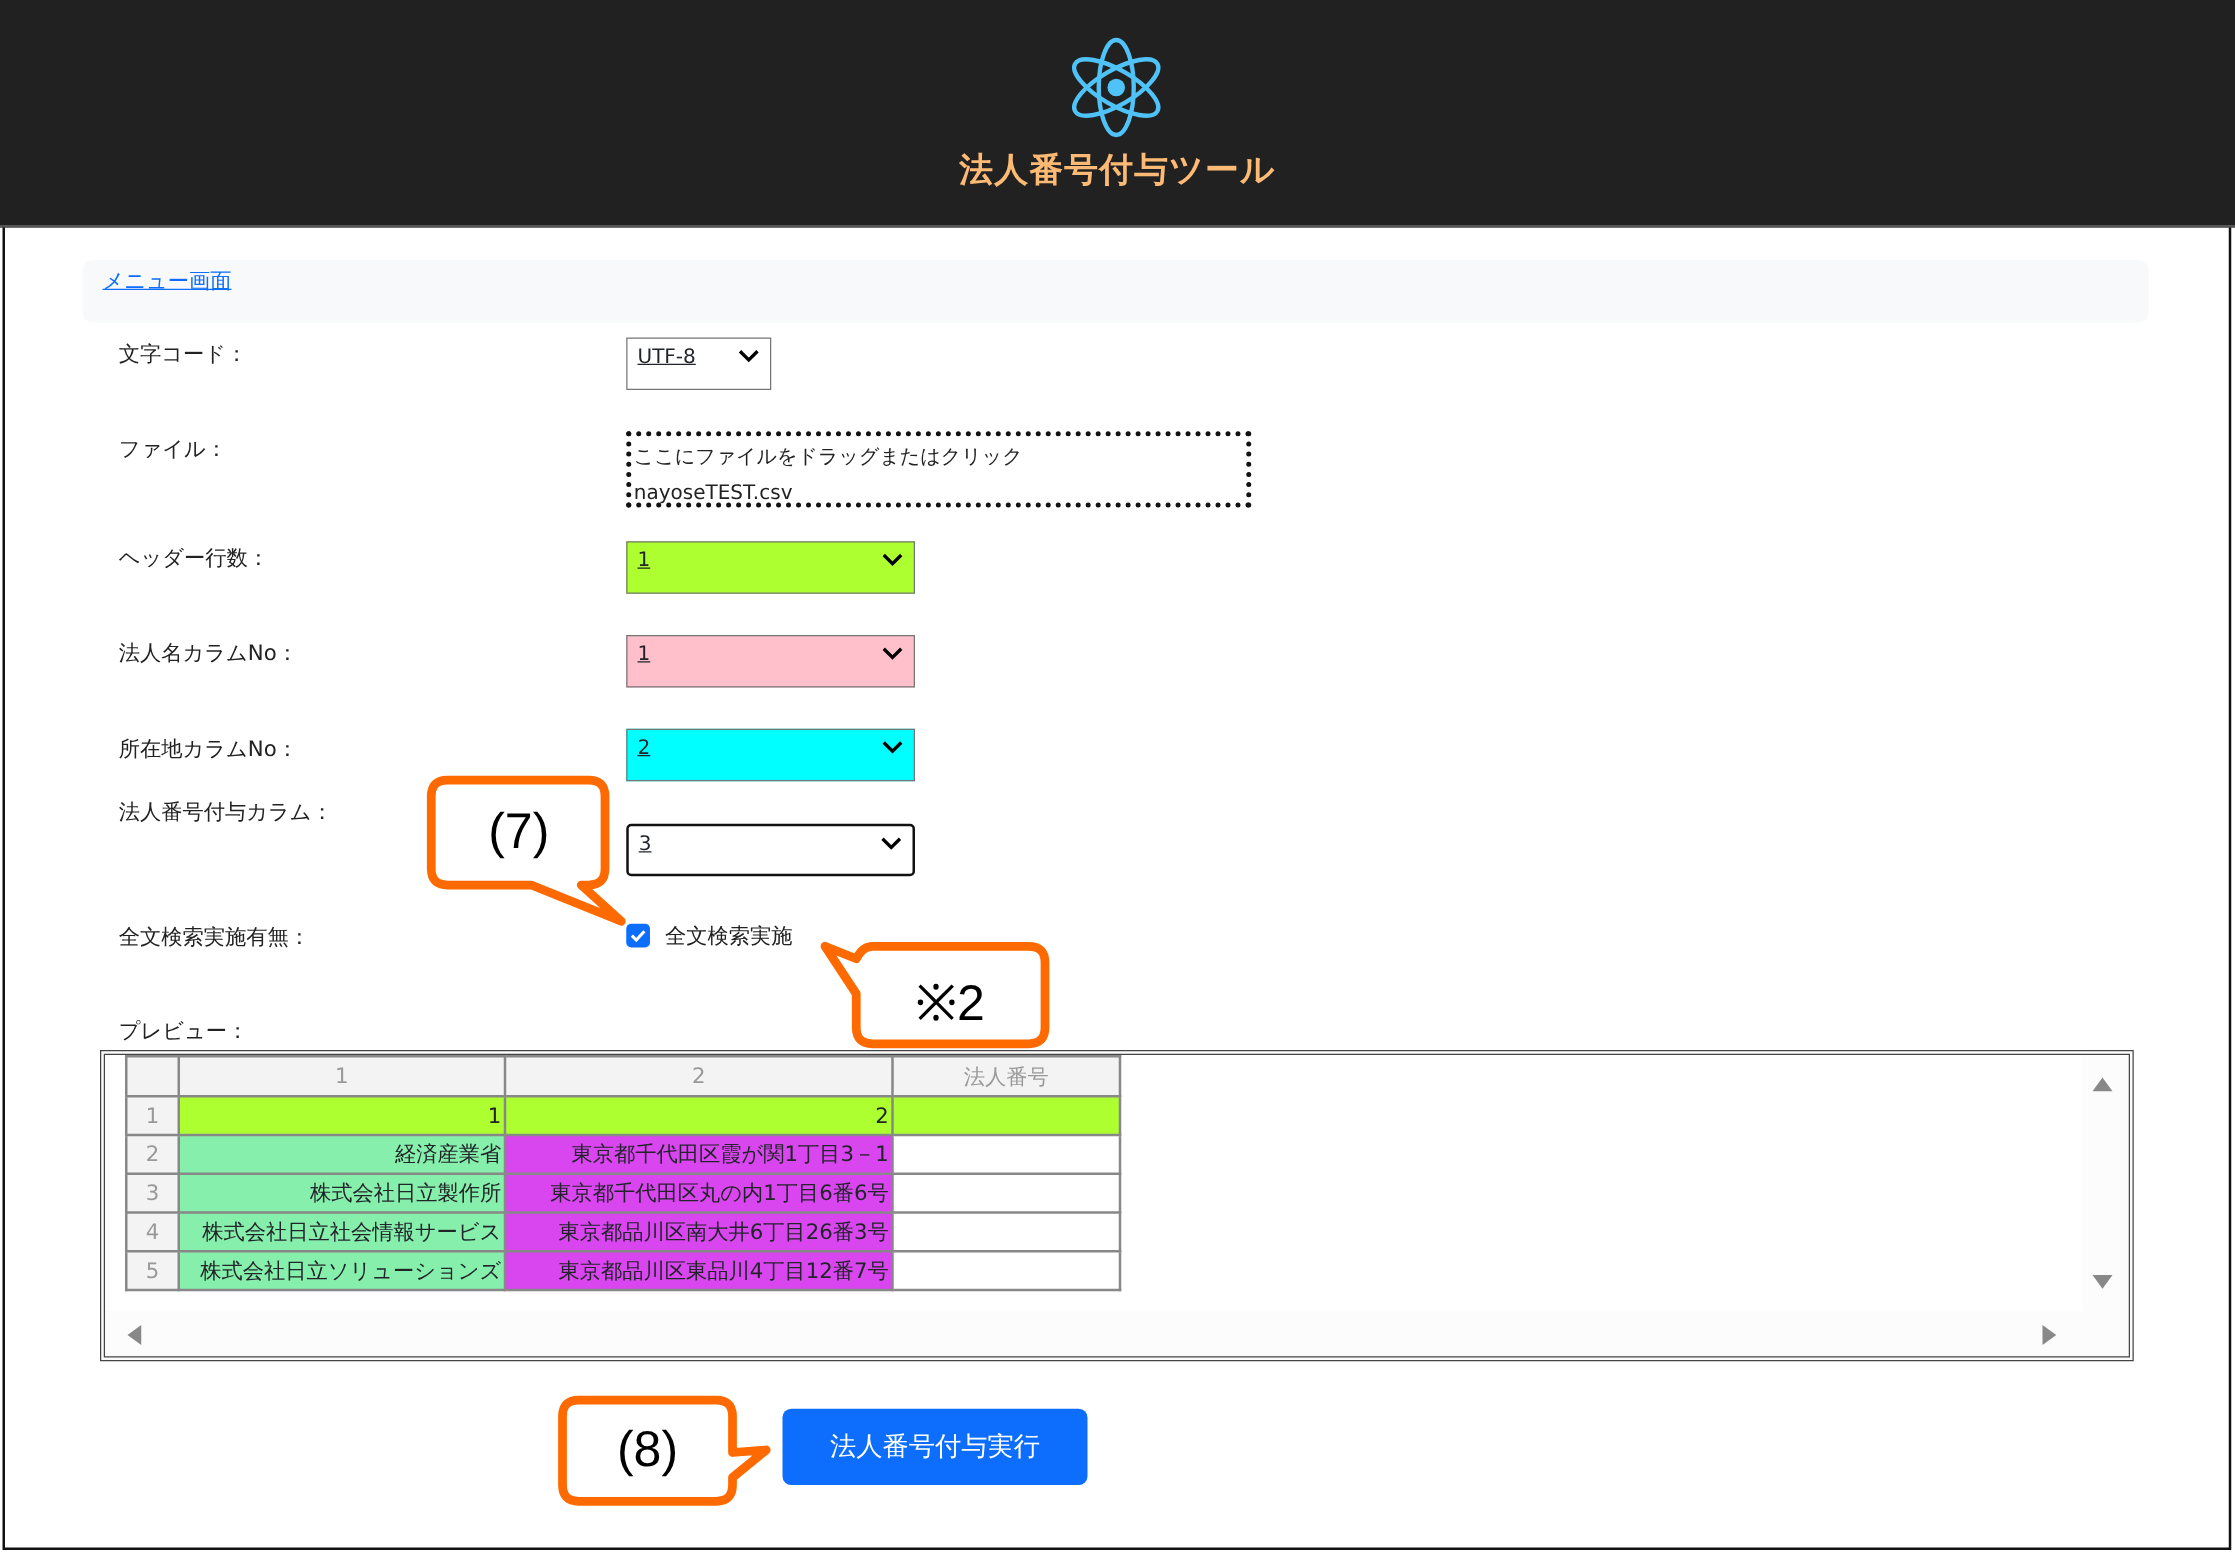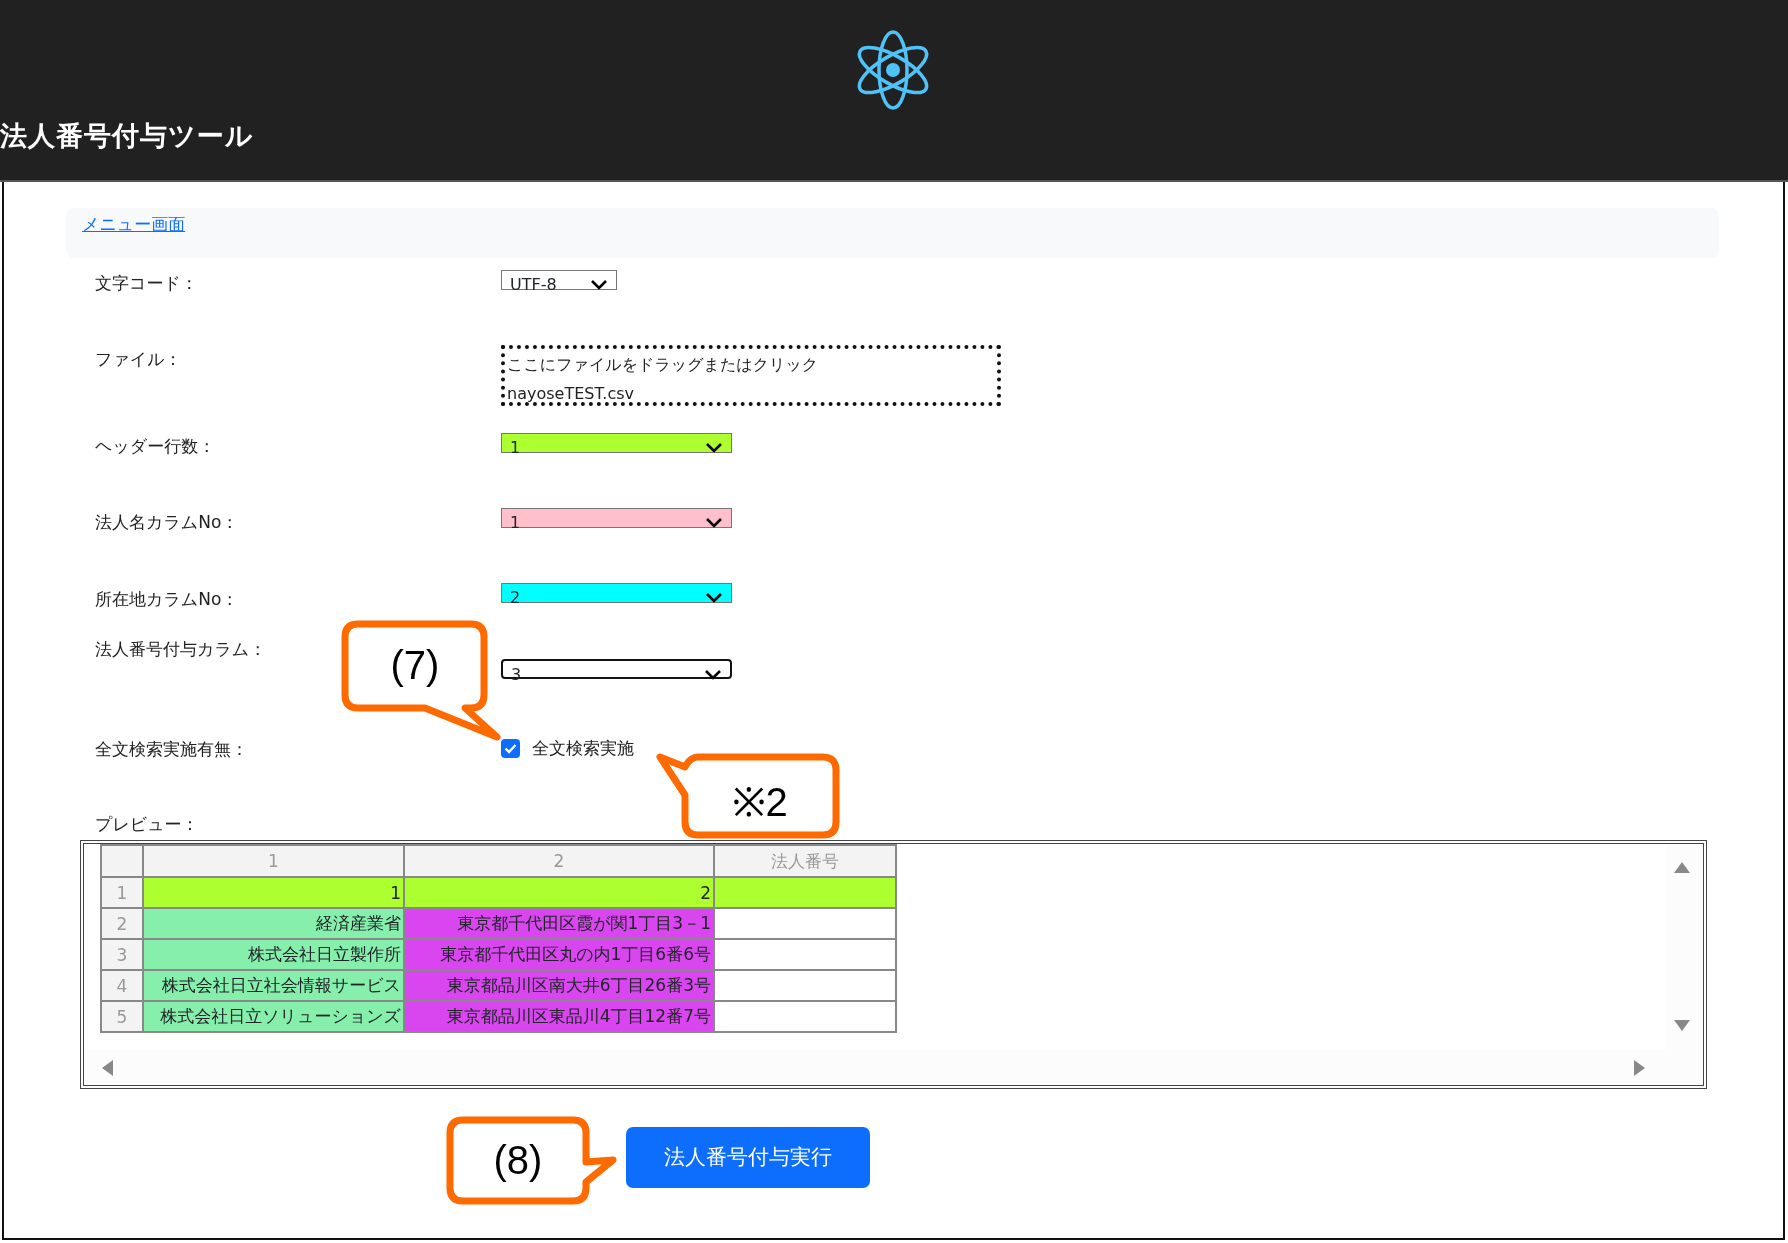--- a/index.html
+++ b/index.html
@@ -3,28 +3,28 @@
 <meta charset="utf-8">
 <style>
   * { box-sizing: border-box; margin: 0; padding: 0; }
   html, body { width: 1788px; height: 1243px; background: #ffffff; overflow: hidden; }
   body { font-family: "DejaVu Sans", "Liberation Sans", sans-serif; color: #212529; position: relative; }
 
   .page-frame { position: absolute; left: 2px; top: 2px; width: 1783px; height: 1238px; border: 2px solid #111; }
 
   .header { position: absolute; left: 0; top: 0; width: 1788px; height: 182px; background: #212121; border-bottom: 2px solid #555; }
   .logo { position: absolute; left: 853px; top: 28px; width: 80px; height: 84px; }
-  .app-title { position: absolute; left: 0; width: 1788px; top: 118px; text-align: left; color: #ffffff; font-weight: bold; font-size: 27px; letter-spacing: 1px; }
+  .app-title { position: absolute; left: 0; width: 1788px; top: 118px; text-align: center; color: #fdba74; font-weight: bold; font-size: 27px; letter-spacing: 1px; }
 
   .menu-bar { position: absolute; left: 66px; top: 208px; width: 1653px; height: 50px; background: #f8f9fa; border-radius: 8px; }
   .menu-link { position: absolute; left: 16px; top: 5px; color: #0d6efd; text-decoration: underline; font-size: 17px; cursor: pointer; }
 
   .label { position: absolute; left: 95px; font-size: 17px; color: #222; }
 
-  .select { position: absolute; left: 501px; width: 231px; height: 20px; border: 1px solid #767676; font-size: 16px; padding-left: 8px; line-height: 27px; cursor: pointer; }
+  .select { position: absolute; left: 501px; width: 231px; height: 42px; border: 1px solid #767676; font-size: 16px; padding-left: 8px; line-height: 27px; cursor: pointer; text-decoration: underline; }
   .select .chev { position: absolute; right: 8px; top: 8px; width: 18px; height: 12px; }
   .select-charset { width: 116px; top: 270px; background: #fff; }
   .select-header { top: 433px; background: #adff2f; }
   .select-name { top: 508px; background: #ffc0cb; }
   .select-address { top: 583px; background: #00ffff; }
   .select-target { top: 659px; background: #fff; border: 2px solid #111; border-radius: 4px; }
 
   .dropzone { position: absolute; left: 501px; top: 345px; width: 500px; height: 61px; border: 4px dotted #111; font-size: 16px; line-height: 29px; padding-left: 0; cursor: pointer; color: #222; }
   .dropzone .line1 { position: absolute; left: 2px; top: 1px; }
   .dropzone .line2 { position: absolute; left: 2px; top: 30px; }

